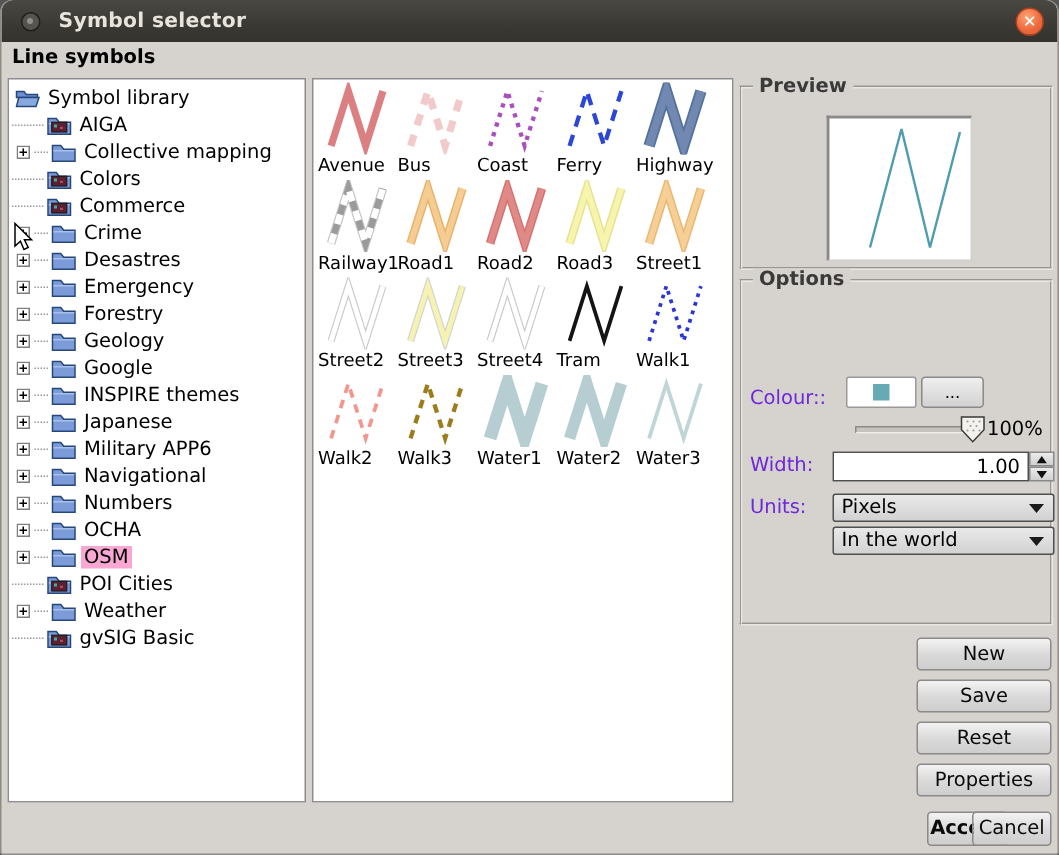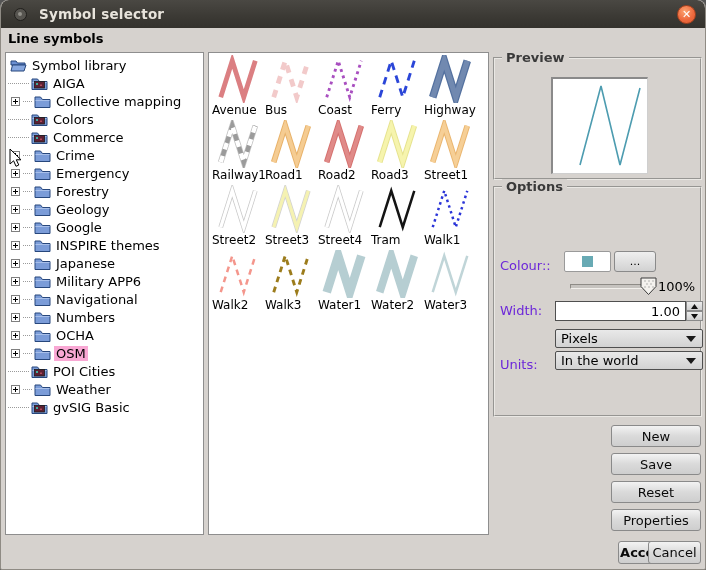--- a/index.html
+++ b/index.html
@@ -168,20 +168,32 @@
         <div class="trow">
           <svg class="t-exp" viewBox="0 0 9 9">
             <rect x="0.5" y="0.5" width="8" height="8" fill="#fff" stroke="#7f7f7f"></rect>
             <path d="M2,4.5 H7 M4.5,2 V7" stroke="#000" stroke-width="1" fill="none"></path>
           </svg>
           <span class="t-stub"></span>
           <svg class="t-icon" viewBox="0 0 17 14">
             <path d="M1,3 h5.5 l2,2.5 H16 v8 H1 z" fill="#7b9cd8" stroke="#27477c" stroke-width="1"></path>
             <path d="M1.5,6.5 H15.5" stroke="#a9c0ea" stroke-width="1" fill="none"></path>
           </svg>
+          <span class="t-label">Desastres</span>
+        </div>
+        <div class="trow">
+          <svg class="t-exp" viewBox="0 0 9 9">
+            <rect x="0.5" y="0.5" width="8" height="8" fill="#fff" stroke="#7f7f7f"></rect>
+            <path d="M2,4.5 H7 M4.5,2 V7" stroke="#000" stroke-width="1" fill="none"></path>
+          </svg>
+          <span class="t-stub"></span>
+          <svg class="t-icon" viewBox="0 0 17 14">
+            <path d="M1,3 h5.5 l2,2.5 H16 v8 H1 z" fill="#7b9cd8" stroke="#27477c" stroke-width="1"></path>
+            <path d="M1.5,6.5 H15.5" stroke="#a9c0ea" stroke-width="1" fill="none"></path>
+          </svg>
           <span class="t-label">Emergency</span>
         </div>
         <div class="trow">
           <svg class="t-exp" viewBox="0 0 9 9">
             <rect x="0.5" y="0.5" width="8" height="8" fill="#fff" stroke="#7f7f7f"></rect>
             <path d="M2,4.5 H7 M4.5,2 V7" stroke="#000" stroke-width="1" fill="none"></path>
           </svg>
           <span class="t-stub"></span>
           <svg class="t-icon" viewBox="0 0 17 14">
             <path d="M1,3 h5.5 l2,2.5 H16 v8 H1 z" fill="#7b9cd8" stroke="#27477c" stroke-width="1"></path>
@@ -516,21 +528,21 @@
             </svg>
         </div>
         <div class="spin-btn">
           <svg width="7" height="5" viewBox="0 0 7 5">
               <path d="M0,0 H7 L3.5,5 Z" fill="#111"></path>
             </svg>
         </div>
       </div>
     </div>
 
-    <span class="opt-label" style="left:5px;top:143px;margin-top:26px;">Units:</span>
+    <span class="opt-label" style="left:5px;top:143px;">Units:</span>
     <div class="combo" style="left:60px;top:141px;">
       <span class="combo-text">Pixels</span>
       <span class="combo-arrow"></span>
     </div>
     <div class="combo" style="left:60px;top:163px;">
       <span class="combo-text">In the world</span>
       <span class="combo-arrow"></span>
     </div>
   </div>
 

